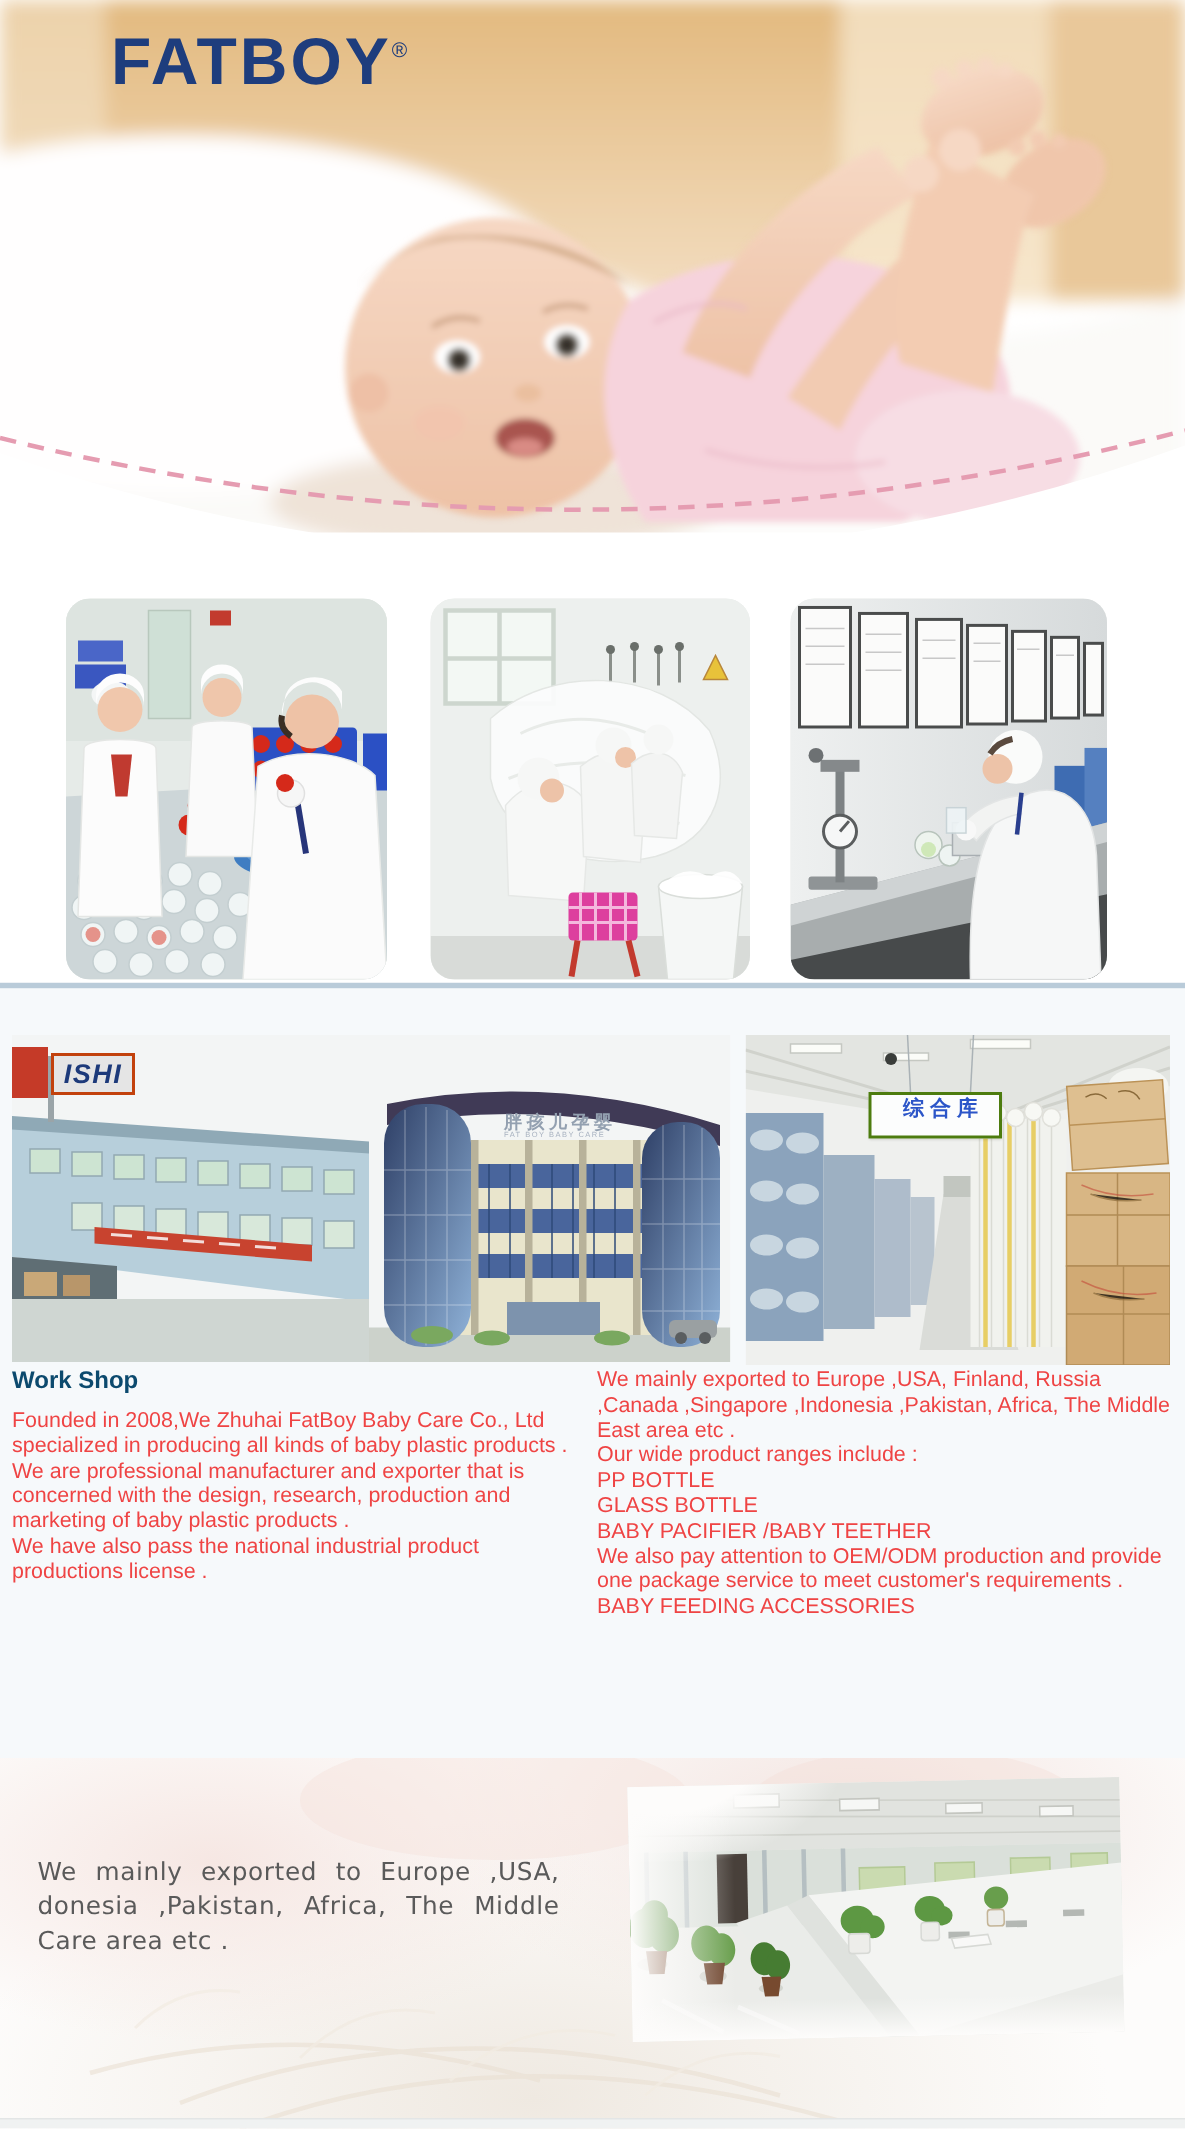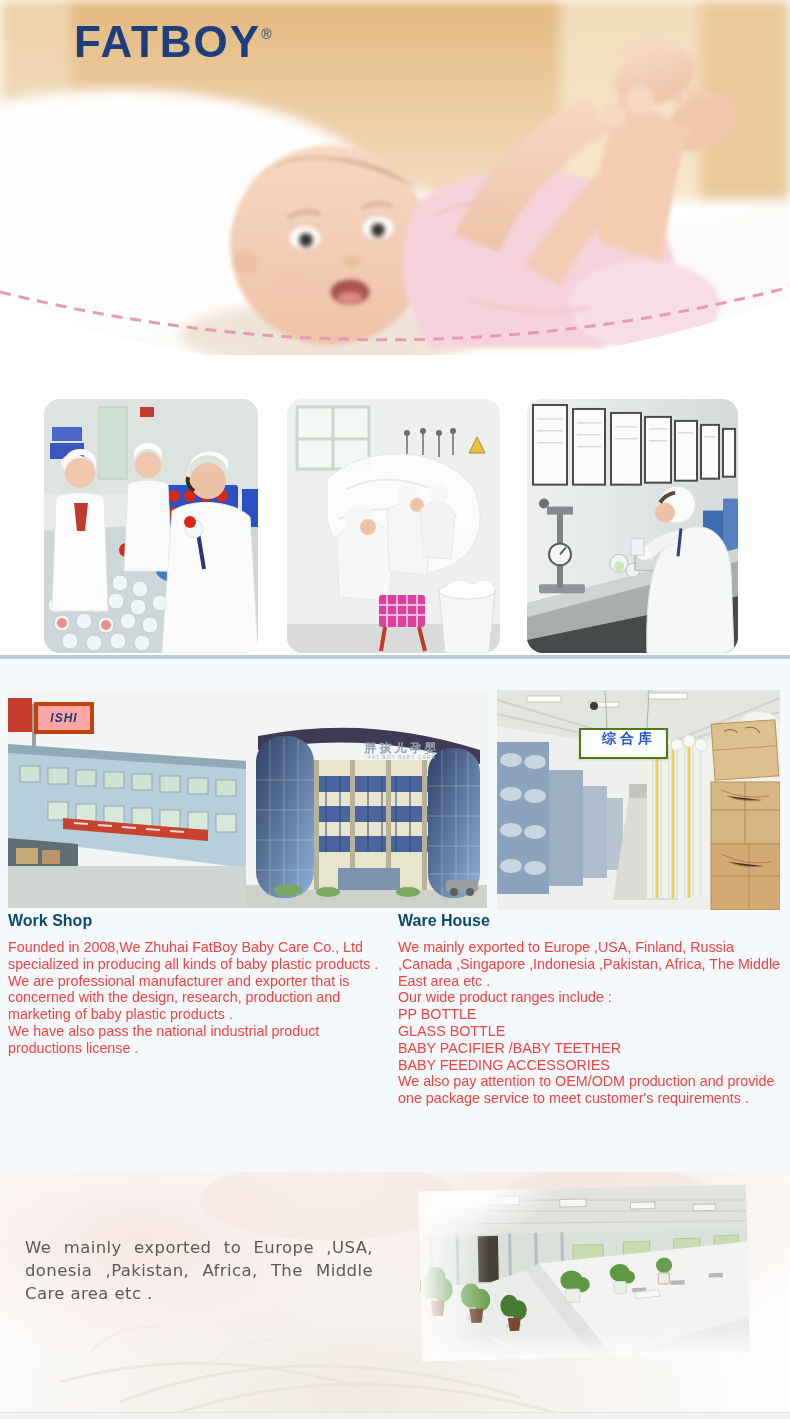--- a/index.html
+++ b/index.html
@@ -23,24 +23,24 @@
   #photo3{left:527px;width:211px;}
 
   .divider{width:790px;height:4px;background:#b9cbd9;}
 
   
   .info{position:relative;width:790px;height:513px;background:#f6f9fb;}
   .buildings{position:absolute;left:8px;top:31px;width:479px;height:218px;overflow:hidden;}
   .warehouse{position:absolute;left:497px;top:31px;width:283px;height:220px;overflow:hidden;}
   .buildings svg,.warehouse svg{display:block;width:100%;height:100%;}
 
-  .ishi-sign{position:absolute;left:26px;top:12px;width:52px;height:24px;background:#fca5a5;
-     border:4px solid #c2410c;color:#1d3a7a;font-style:italic;font-weight:bold;font-size:12px;
+  .ishi-sign{position:absolute;left:26px;top:12px;width:52px;height:24px;background:#e5e5e5;
+     border:2px solid #c2410c;color:#1d3a7a;font-style:italic;font-weight:bold;font-size:18px;
      display:flex;align-items:center;justify-content:center;letter-spacing:1px;}
-  .building-sign{position:absolute;left:344px;top:52px;width:100px;text-align:center;
+  .building-sign{position:absolute;left:328px;top:52px;width:100px;
      color:#93a0b0;filter:blur(.4px);line-height:1.1;}
   .building-sign .cn{font-size:12px;letter-spacing:3px;font-weight:bold;}
   .building-sign .en{font-size:5px;letter-spacing:1px;color:#a8b2c0;}
   .wh-sign{position:absolute;left:82px;top:38px;width:74px;height:27px;background:#fcfdfd;
      border:2px solid #4d7c0f;box-shadow:0 1px 2px rgba(0,0,0,.15);color:#2b55c8;
      font-weight:bold;font-size:14px;letter-spacing:4px;display:flex;justify-content:center;padding-left:11px;}
 
   .col{position:absolute;top:253px;}
   .col-left{left:8px;width:383px;}
   .col-right{left:398px;width:386px;}
@@ -525,28 +525,27 @@
     </div>
 
     <div class="col col-left">
       <h3>Work Shop</h3>
       <p>Founded in 2008,We Zhuhai FatBoy Baby Care Co., Ltd specialized in producing all kinds of baby plastic products .</p>
       <p>We are professional manufacturer and exporter that is concerned with the design, research, production and marketing of baby plastic products .</p>
       <p>We have also pass the national industrial product productions license .</p>
     </div>
 
     <div class="col col-right">
-      <h3>Ware House</h3>
       <p>We mainly exported to Europe ,USA, Finland, Russia ,Canada ,Singapore ,Indonesia ,Pakistan, Africa, The Middle East area etc .</p>
       <p>Our wide product ranges include :</p>
       <p>PP BOTTLE</p>
       <p>GLASS BOTTLE</p>
       <p>BABY PACIFIER /BABY TEETHER</p>
+      <p>We also pay attention to OEM/ODM production and provide one package service to meet customer's requirements .</p>
       <p>BABY FEEDING ACCESSORIES</p>
-      <p>We also pay attention to OEM/ODM production and provide one package service to meet customer's requirements .</p>
     </div>
   </div>
 
   <div class="export">
     <svg class="feathers" viewBox="0 0 790 247" preserveAspectRatio="none">
       <g stroke="#e9dfd2" stroke-width="3" fill="none" opacity=".6">
         <path d="M120,230 Q300,160 520,225"></path>
           <path d="M160,247 Q340,180 560,242"></path>
         <path d="M60,210 Q200,170 360,215"></path>
       </g>

